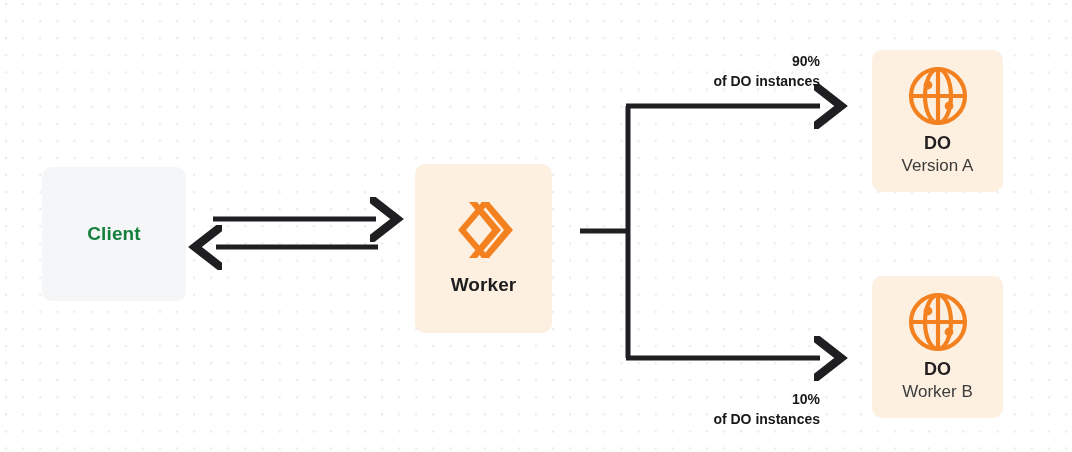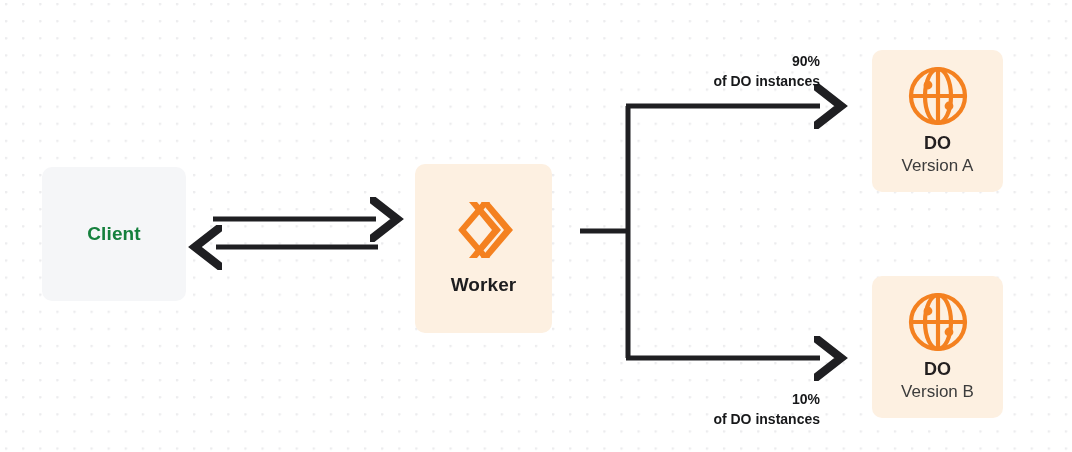--- a/index.html
+++ b/index.html
@@ -211,21 +211,21 @@
           <circle cx="31" cy="31" r="27"></circle>
           <line x1="31" y1="4" x2="31" y2="58"></line>
           <line x1="4" y1="31" x2="58" y2="31"></line>
           <ellipse cx="31" cy="31" rx="13" ry="27"></ellipse>
         </g>
         <circle cx="21" cy="20" r="4.4" fill="#F48120"></circle>
         <circle cx="42" cy="41" r="4.4" fill="#F48120"></circle>
       </svg>
     </span>
     <div class="node-title-do">DO</div>
-    <div class="node-sub">Version B</div>
+    <div class="node-sub">Worker B</div>
   </div>
 
   <div class="edge-label edge-label-top">
     <div>90%</div>
     <div>of DO instances</div>
   </div>
 
   <div class="edge-label edge-label-bottom">
     <div>10%</div>
     <div>of DO instances</div>

